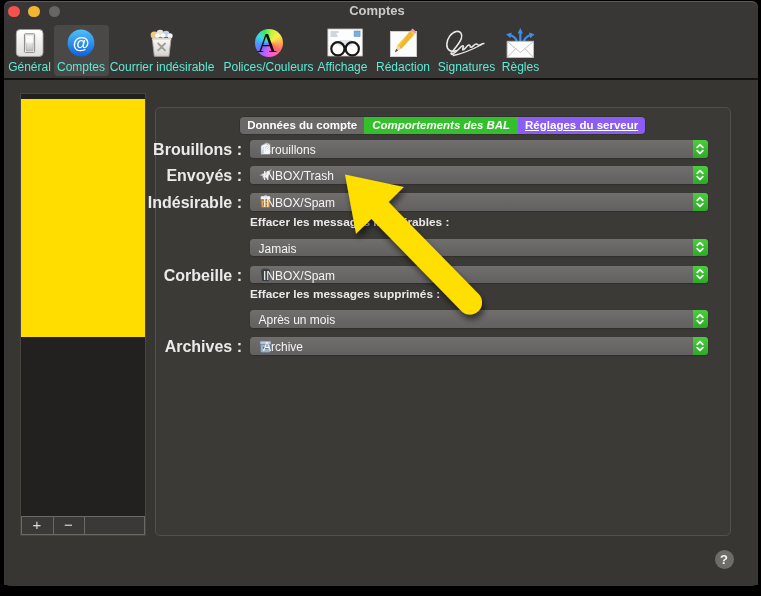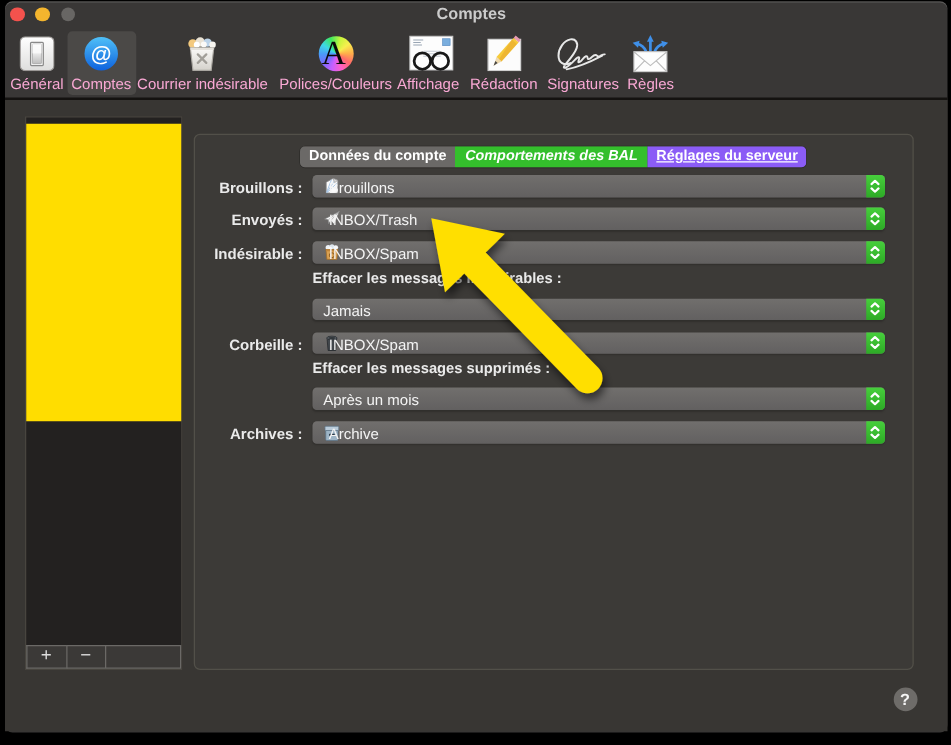--- a/index.html
+++ b/index.html
@@ -10,21 +10,21 @@
   
   .tl{position:absolute;width:11.5px;height:11.5px;border-radius:50%;top:4.5px;}
   .tl.r{left:4.2px;background:#f4524d;}
   .tl.y{left:24.2px;background:#f4b52e;}
   .tl.g{left:44.8px;background:#686664;}
   .title{position:absolute;left:0;top:1.5px;width:746px;text-align:center;
          font-size:13px;font-weight:700;color:#cbcbcb;}
   
   .titem{position:absolute;top:27px;text-align:center;}
   .ticon{height:29px;display:flex;align-items:center;justify-content:center;}
-  .tlabel{font-size:12px;color:#f9a8d4;margin-top:3px;white-space:nowrap;}
+  .tlabel{font-size:12px;color:#5eead4;margin-top:3px;white-space:nowrap;}
   .hilite{position:absolute;left:50px;top:23.5px;width:54.5px;height:51.5px;
           background:#4b4947;border-radius:4px;}
   .sep{position:absolute;left:0;top:77px;width:100%;height:2px;background:#141210;}
   .content{position:absolute;left:0;top:79px;width:100%;height:505px;background:#383633;}
   
   .sidebar{position:absolute;left:15.5px;top:13px;width:126.5px;height:443px;
            background:#232120;border:1px solid #48453f;box-sizing:border-box;}
   .yellow{position:absolute;left:0;top:5px;width:100%;height:237.5px;background:#ffdd00;}
   .sbbar{position:absolute;left:0;bottom:0;width:100%;height:19.5px;display:flex;}
   .sbcell{box-sizing:border-box;border:1px solid #6b6966;border-right:none;
@@ -37,21 +37,21 @@
         border:1px solid #525049;box-sizing:border-box;border-radius:5px;}
   
   .seg{position:absolute;left:236px;top:37px;height:17px;display:flex;border-radius:4px;
        overflow:hidden;font-size:11.5px;font-weight:600;color:#fff;text-align:center;
        box-shadow:0 0 0 0.5px rgba(0,0,0,0.3);}
   .seg div{line-height:16.5px;}
   .seg .s1{width:124.4px;background:#6b6967;}
   .seg .s2{width:153.5px;background:#34bf2c;font-style:italic;}
   .seg .s3{width:127.5px;background:#8b5cf6;text-decoration:underline;}
   
-  .rowlab{position:absolute;width:176px;text-align:right;font-size:12px;font-weight:600;
+  .rowlab{position:absolute;width:176px;text-align:right;font-size:16px;font-weight:600;
           color:#eaeaea;line-height:14px;left:62px;}
   .boldlab{position:absolute;left:246px;font-size:11.8px;font-weight:700;color:#eaeaea;}
   .popup{position:absolute;left:246px;width:457.5px;height:17.5px;border-radius:3.5px;
          background:linear-gradient(#716f6d,#626060);box-shadow:0 1px 1.5px rgba(0,0,0,0.2);}
   .popup .txt{position:absolute;top:2px;line-height:16px;font-size:12px;color:#f4f4f4;white-space:nowrap;}
   .popup .txt.witicon{left:13px;}
   .popup .txt.noicon{left:8.5px;}
   .popup .ic{position:absolute;left:8.5px;top:2.3px;width:13px;height:13px;}
   .gcap{position:absolute;right:0;top:0;width:14.5px;height:17.5px;border-radius:0 3.5px 3.5px 0;
         background:linear-gradient(#47cf3c,#2daa26);display:flex;align-items:center;justify-content:center;}

